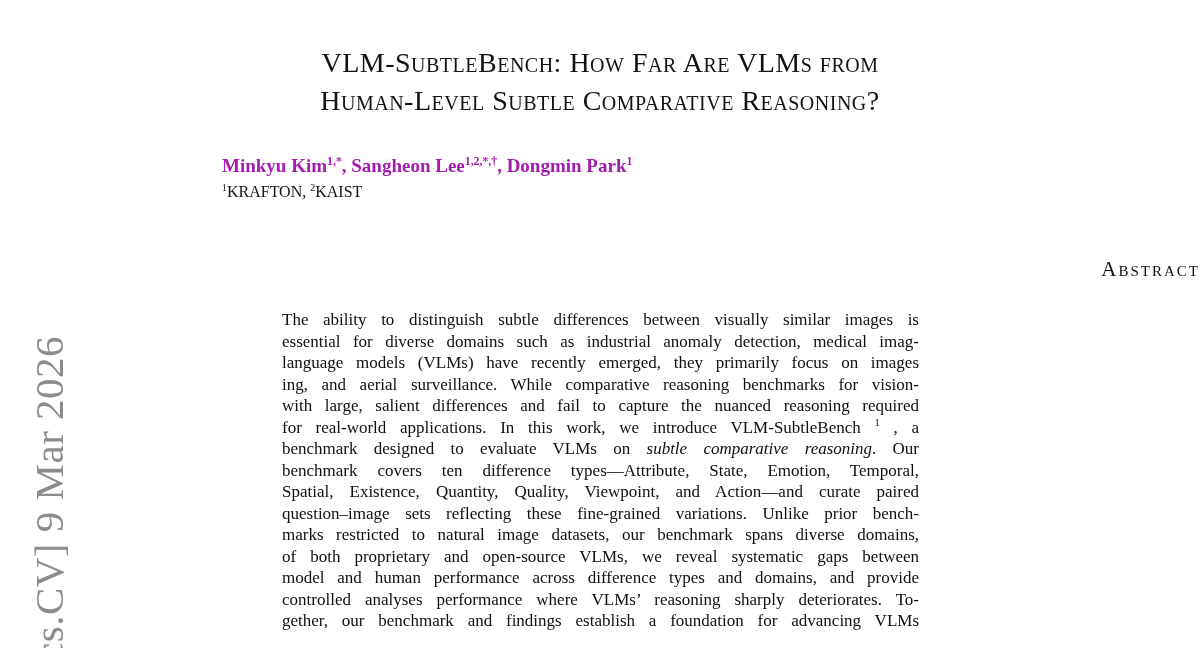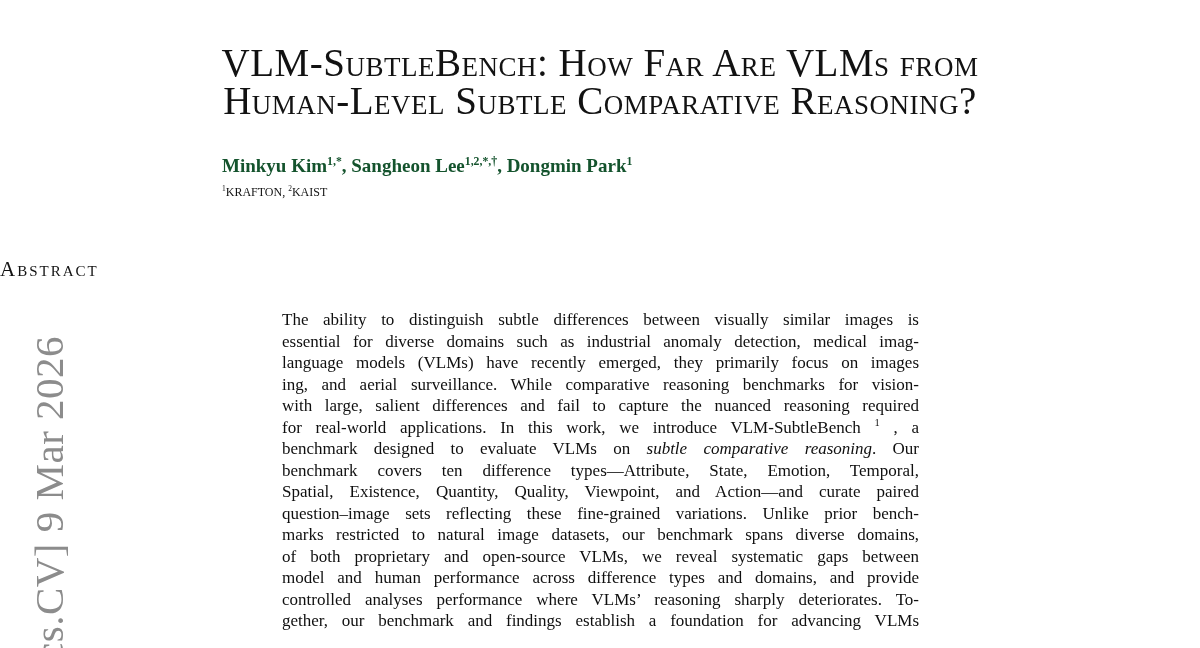--- a/index.html
+++ b/index.html
@@ -29,52 +29,52 @@
 
   .title {
     position: absolute;
     top: 44px;
     left: 0;
     width: 100%;
     margin: 0;
     text-align: center;
     font-weight: normal;
     font-variant: small-caps;
-    font-size: 39px;
+    font-size: 28px;
     line-height: 38px;
     letter-spacing: 0.5px;
     color: #121212;
   }
   .title-line { display: block; }
 
   .authors {
     position: absolute;
     left: 222px;
     top: 154px;
     font-size: 19px;
     line-height: 24px;
     font-weight: bold;
-    color: #14532d;
+    color: #a21caf;
   }
   .affiliations {
     position: absolute;
     left: 222px;
     top: 180px;
-    font-size: 12px;
+    font-size: 16px;
     line-height: 24px;
     color: #121212;
   }
 
   .abstract-heading {
     position: absolute;
     top: 257px;
     left: 0;
     width: 100%;
     margin: 0;
-    text-align: left;
+    text-align: right;
     font-weight: normal;
     font-variant: small-caps;
     font-size: 21px;
     letter-spacing: 2px;
     color: #121212;
   }
 
   .abstract-body {
     position: absolute;
     left: 282px;

